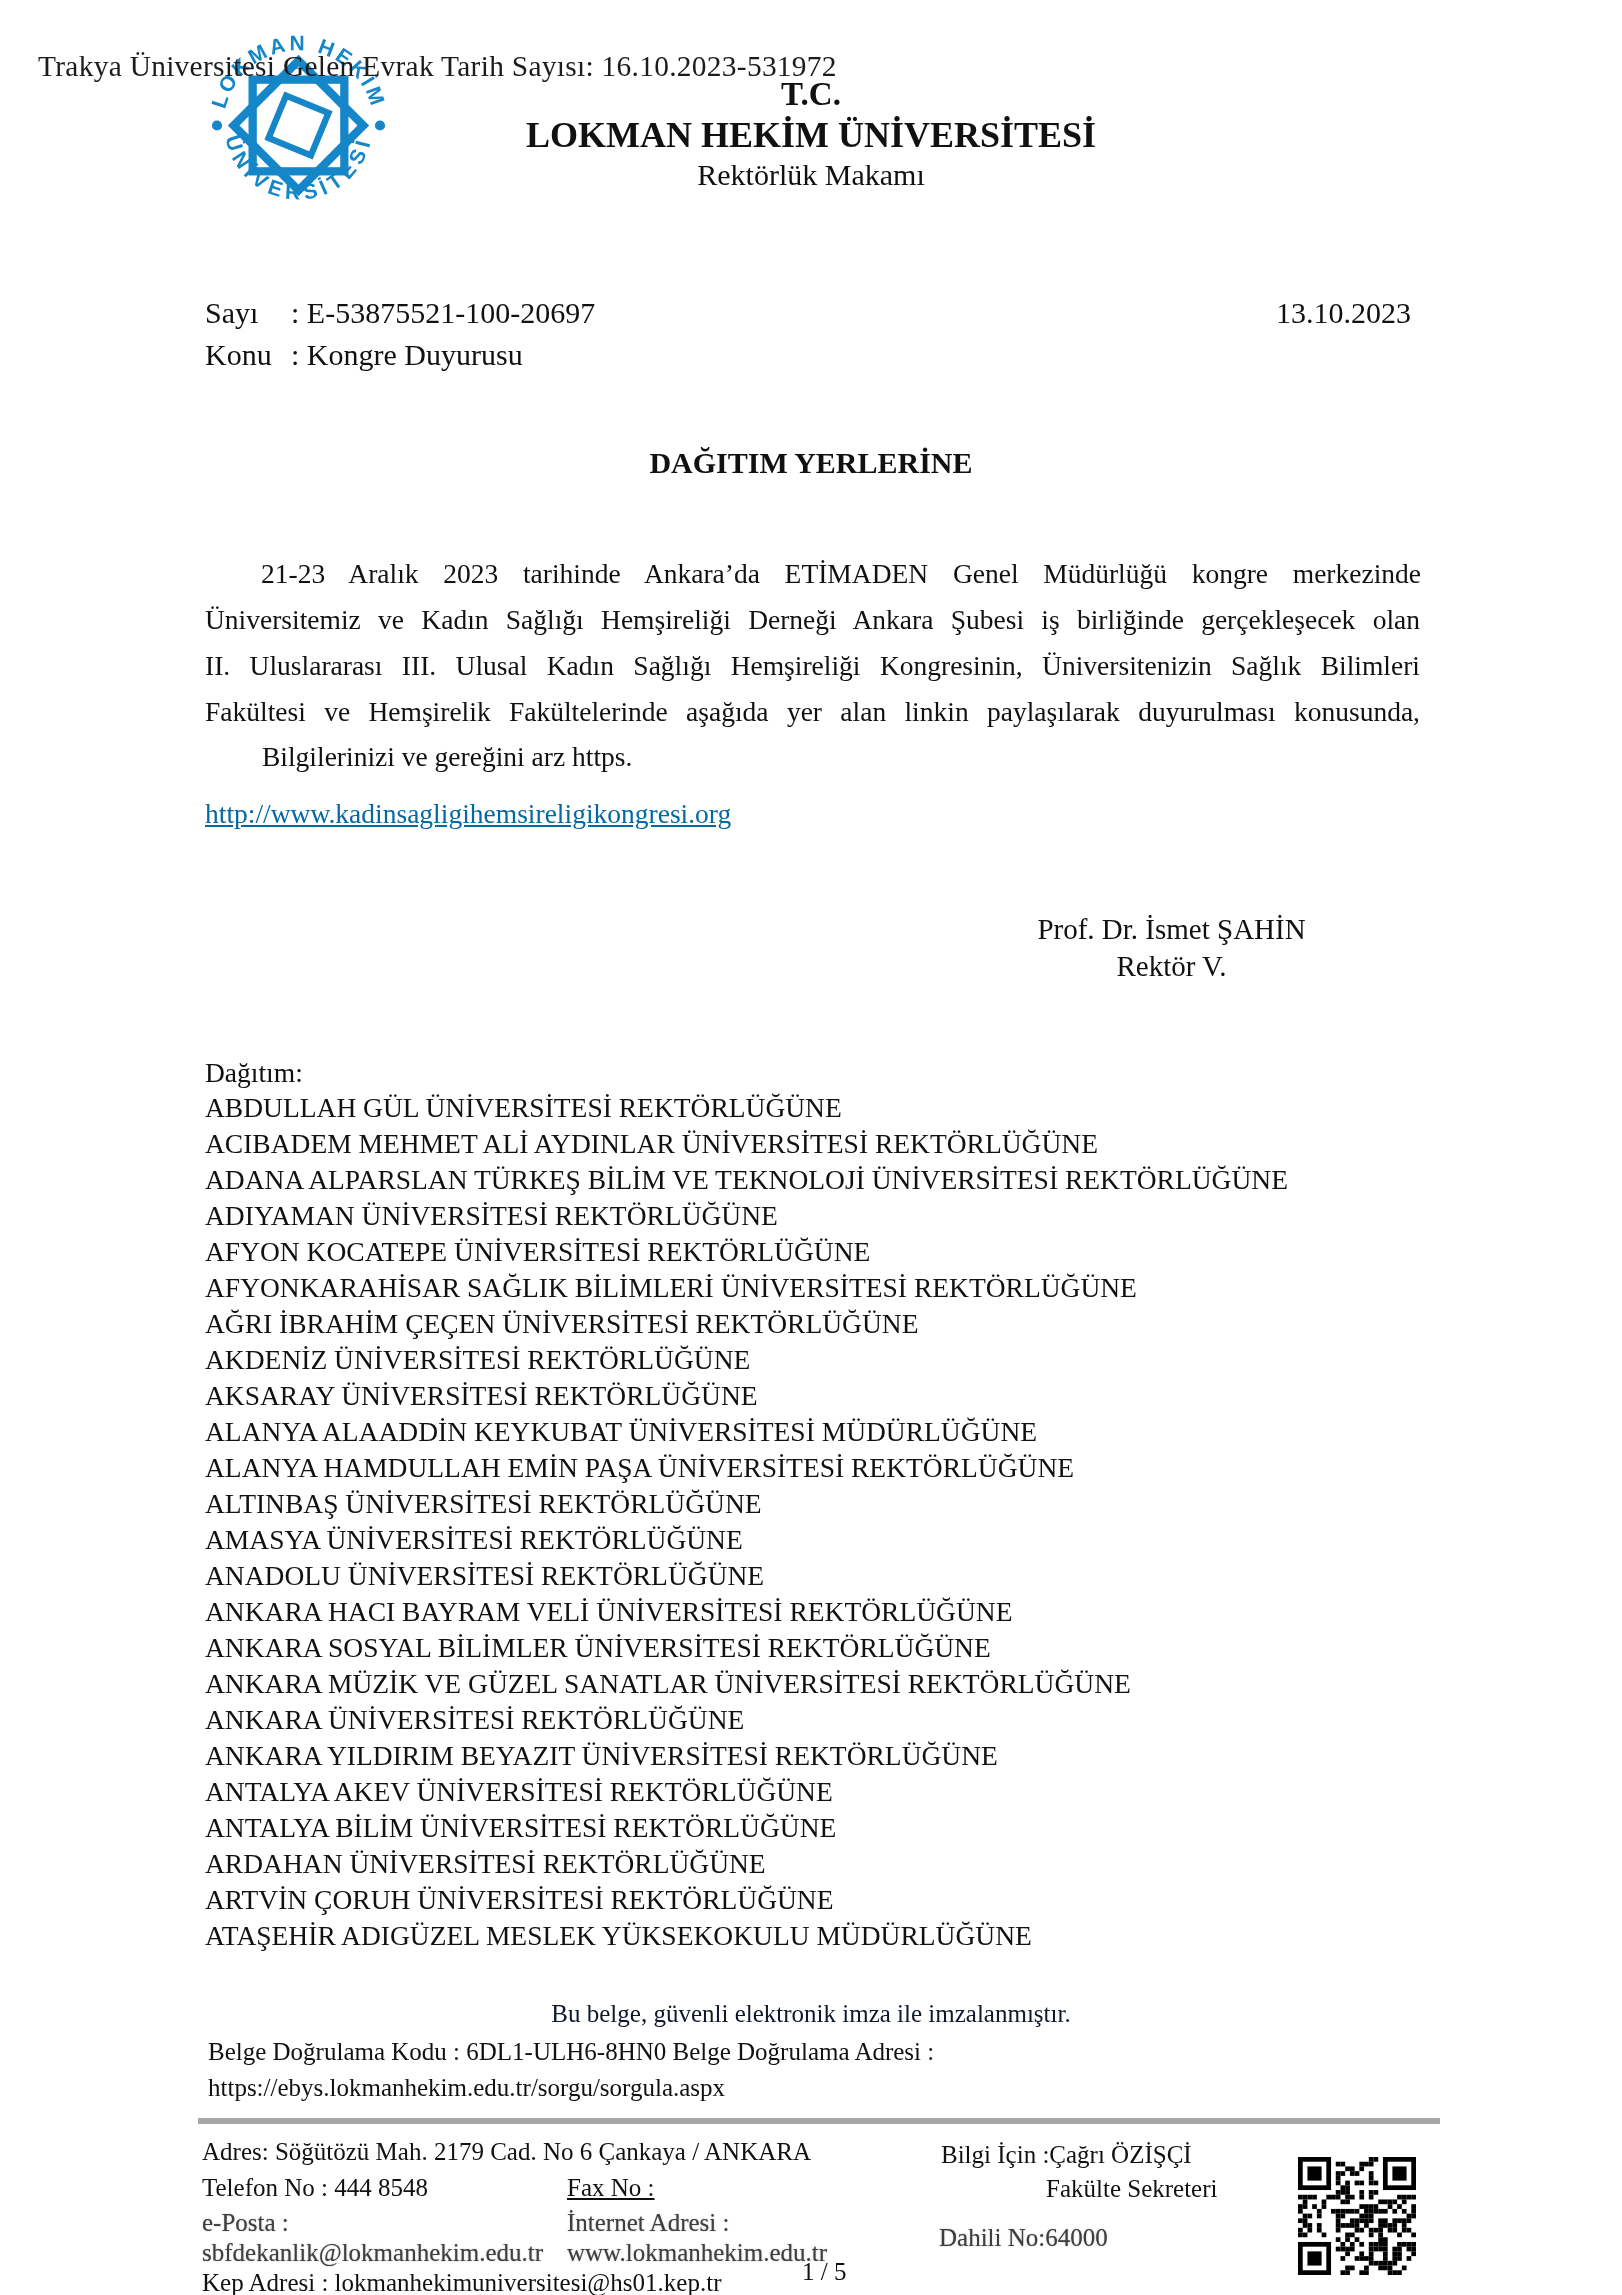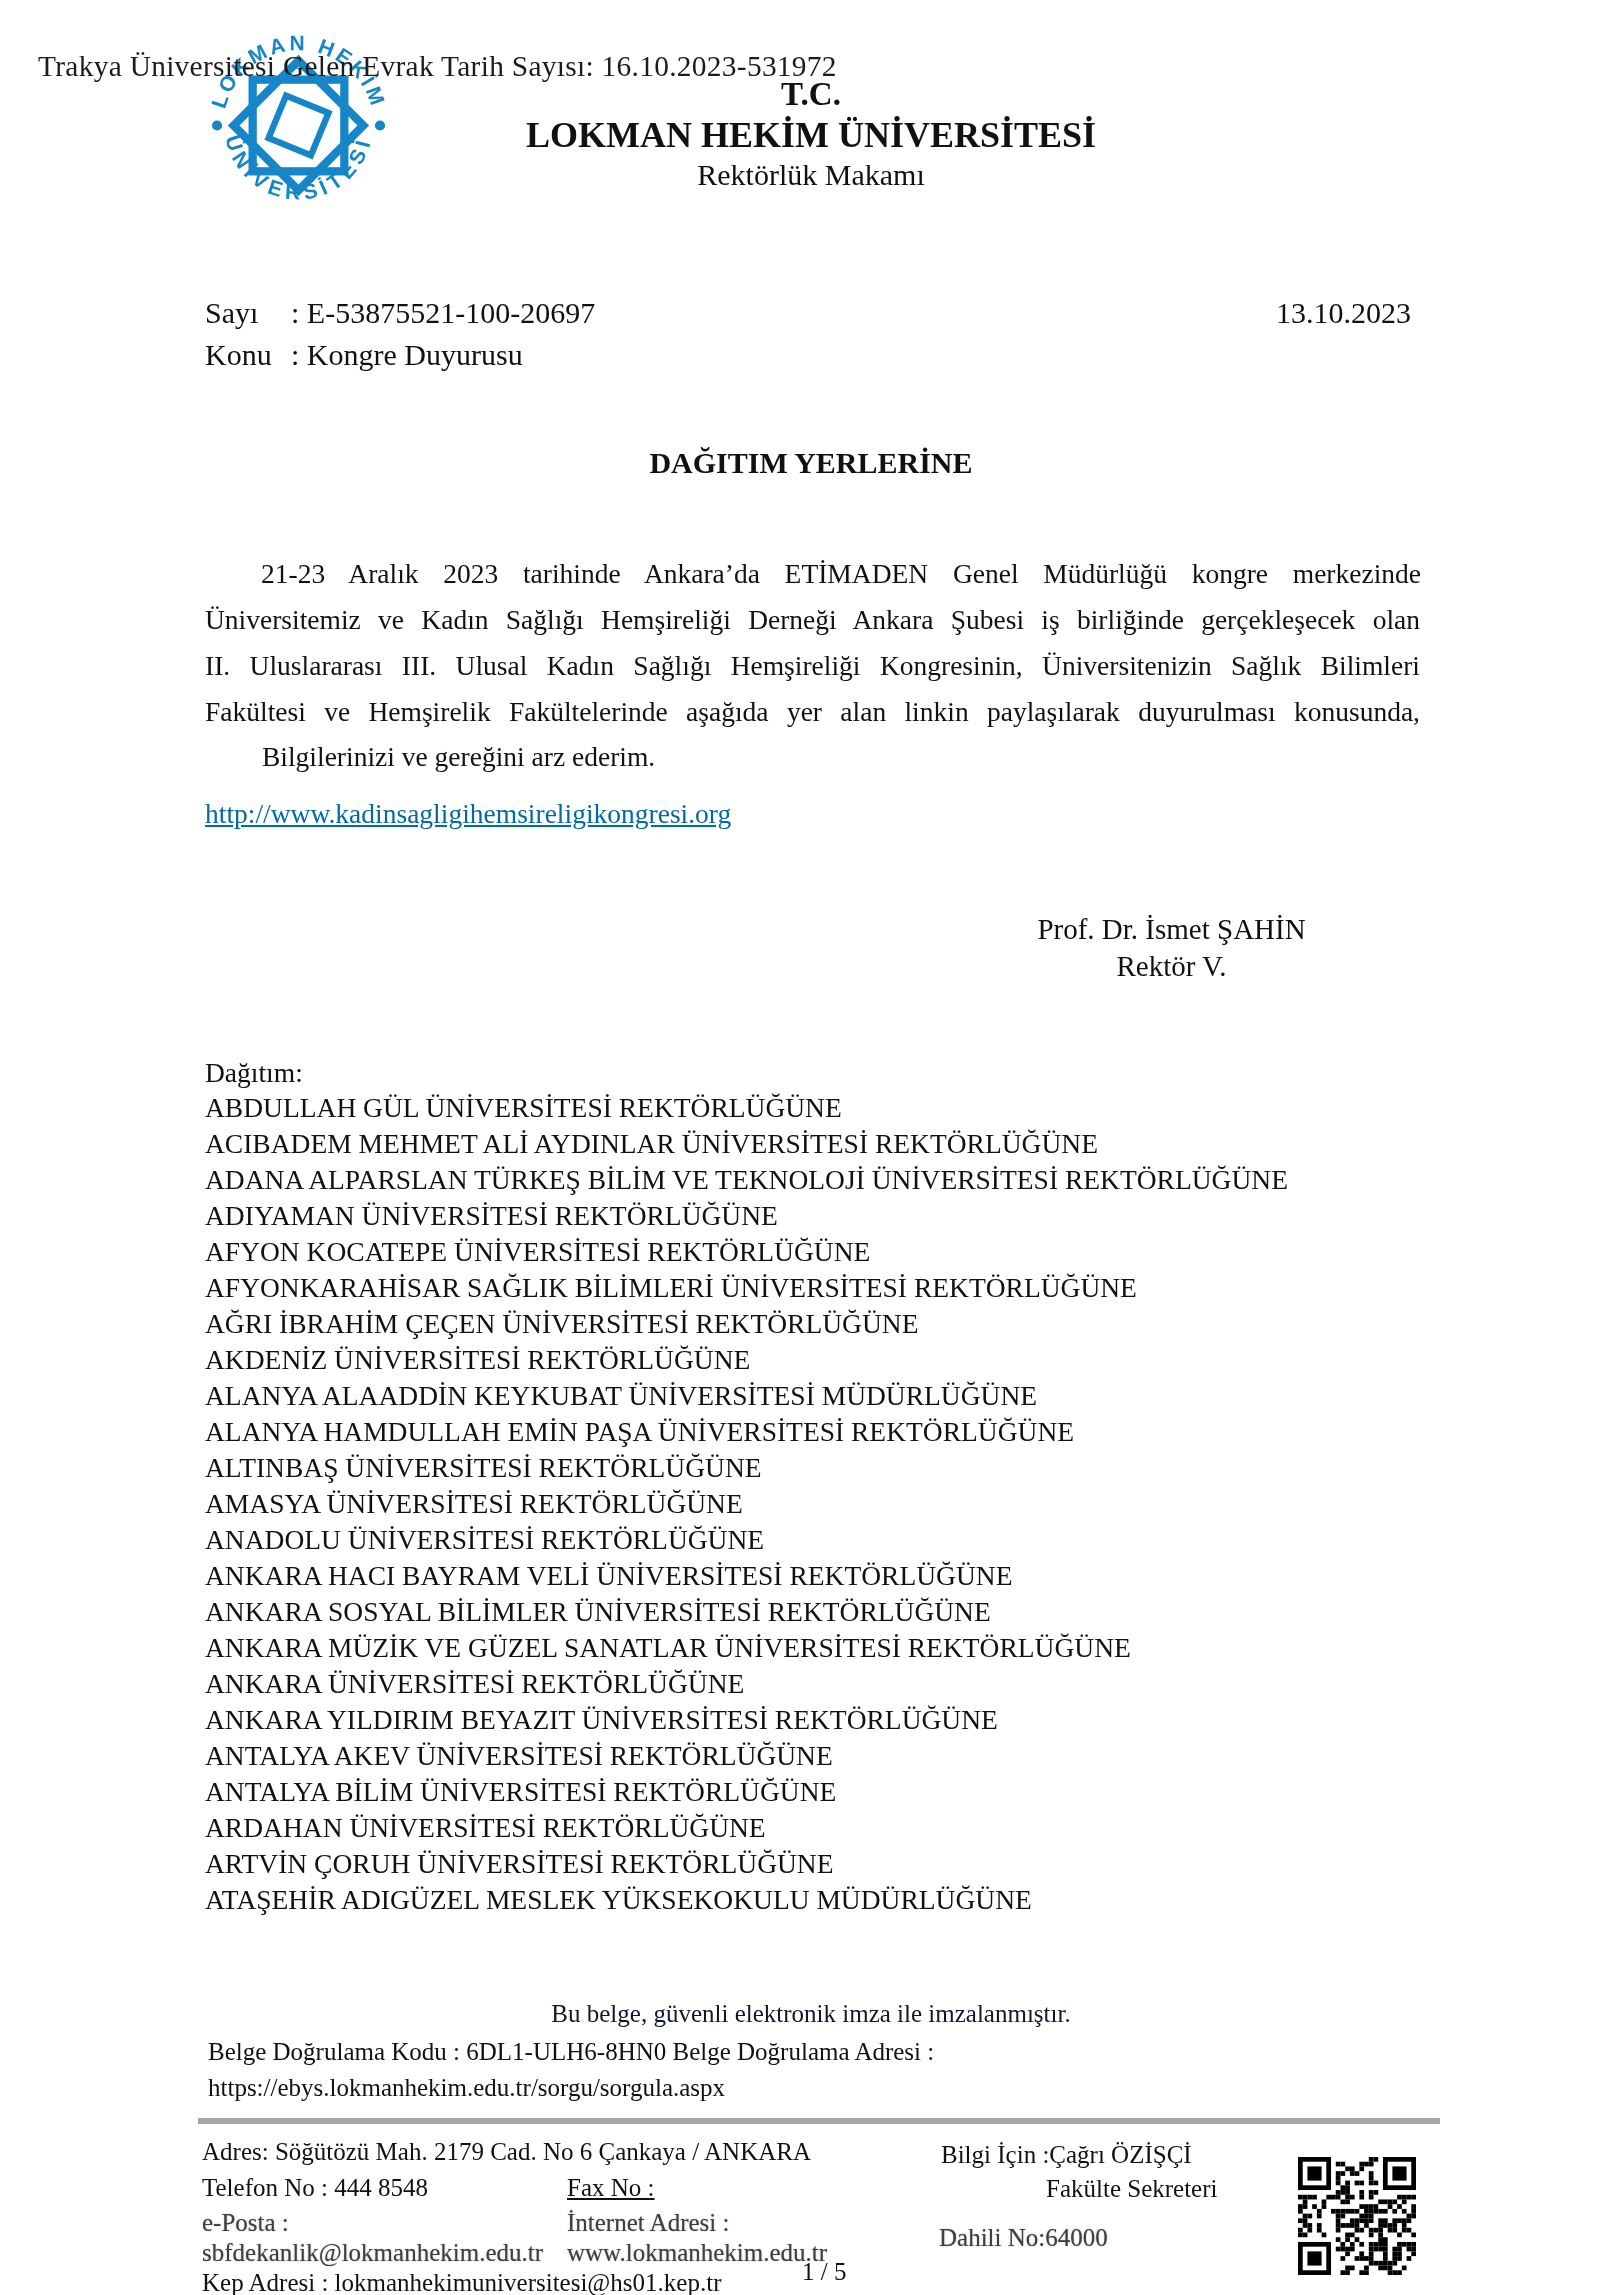--- a/index.html
+++ b/index.html
@@ -69,36 +69,37 @@
 <div class="abs f46" style="left:1276px;top:296px;">13.10.2023</div>
 <div class="abs f46" style="left:205px;top:338px;">Konu</div>
 <div class="abs f46" style="left:291px;top:338px;">: Kongre Duyurusu</div>
 
 <div class="abs center f46 bold" style="top:446px;">DAĞITIM YERLERİNE</div>
 
 <div class="jline indent" style="top:558px;">21-23 Aralık 2023 tarihinde Ankara’da ETİMADEN Genel Müdürlüğü kongre merkezinde</div>
 <div class="jline" style="top:604px;">Üniversitemiz ve Kadın Sağlığı Hemşireliği Derneği Ankara Şubesi iş birliğinde gerçekleşecek olan</div>
 <div class="jline" style="top:650px;">II. Uluslararası III. Ulusal Kadın Sağlığı Hemşireliği Kongresinin, Üniversitenizin Sağlık Bilimleri</div>
 <div class="jline" style="top:696px;">Fakültesi ve Hemşirelik Fakültelerinde aşağıda yer alan linkin paylaşılarak duyurulması konusunda,</div>
-<div class="abs f42" style="left:262px;top:741px;">Bilgilerinizi ve gereğini arz ederim.</div>
+<div class="abs f42" style="left:262px;top:741px;">Bilgilerinizi ve gereğini arz https.</div>
 <a class="abs f42 link" style="left:205px;top:798px;" href="#">http://www.kadinsagligihemsireligikongresi.org</a>
 
 <div class="sig" style="top:913px;">Prof. Dr. İsmet ŞAHİN</div>
 <div class="sig" style="top:950px;">Rektör V.</div>
 
 <div class="abs f42" style="left:205px;top:1057px;">Dağıtım:</div>
 <div class="dist">
   <div class="dist-item">ABDULLAH GÜL ÜNİVERSİTESİ REKTÖRLÜĞÜNE</div>
   <div class="dist-item">ACIBADEM MEHMET ALİ AYDINLAR ÜNİVERSİTESİ REKTÖRLÜĞÜNE</div>
   <div class="dist-item">ADANA ALPARSLAN TÜRKEŞ BİLİM VE TEKNOLOJİ ÜNİVERSİTESİ REKTÖRLÜĞÜNE</div>
   <div class="dist-item">ADIYAMAN ÜNİVERSİTESİ REKTÖRLÜĞÜNE</div>
   <div class="dist-item">AFYON KOCATEPE ÜNİVERSİTESİ REKTÖRLÜĞÜNE</div>
   <div class="dist-item">AFYONKARAHİSAR SAĞLIK BİLİMLERİ ÜNİVERSİTESİ REKTÖRLÜĞÜNE</div>
   <div class="dist-item">AĞRI İBRAHİM ÇEÇEN ÜNİVERSİTESİ REKTÖRLÜĞÜNE</div>
   <div class="dist-item">AKDENİZ ÜNİVERSİTESİ REKTÖRLÜĞÜNE</div>
+  <div class="dist-item">AKSARAY ÜNİVERSİTESİ REKTÖRLÜĞÜNE</div>
   <div class="dist-item">ALANYA ALAADDİN KEYKUBAT ÜNİVERSİTESİ MÜDÜRLÜĞÜNE</div>
   <div class="dist-item">ALANYA HAMDULLAH EMİN PAŞA ÜNİVERSİTESİ REKTÖRLÜĞÜNE</div>
   <div class="dist-item">ALTINBAŞ ÜNİVERSİTESİ REKTÖRLÜĞÜNE</div>
   <div class="dist-item">AMASYA ÜNİVERSİTESİ REKTÖRLÜĞÜNE</div>
   <div class="dist-item">ANADOLU ÜNİVERSİTESİ REKTÖRLÜĞÜNE</div>
   <div class="dist-item">ANKARA HACI BAYRAM VELİ ÜNİVERSİTESİ REKTÖRLÜĞÜNE</div>
   <div class="dist-item">ANKARA SOSYAL BİLİMLER ÜNİVERSİTESİ REKTÖRLÜĞÜNE</div>
   <div class="dist-item">ANKARA MÜZİK VE GÜZEL SANATLAR ÜNİVERSİTESİ REKTÖRLÜĞÜNE</div>
   <div class="dist-item">ANKARA ÜNİVERSİTESİ REKTÖRLÜĞÜNE</div>
   <div class="dist-item">ANKARA YILDIRIM BEYAZIT ÜNİVERSİTESİ REKTÖRLÜĞÜNE</div>

